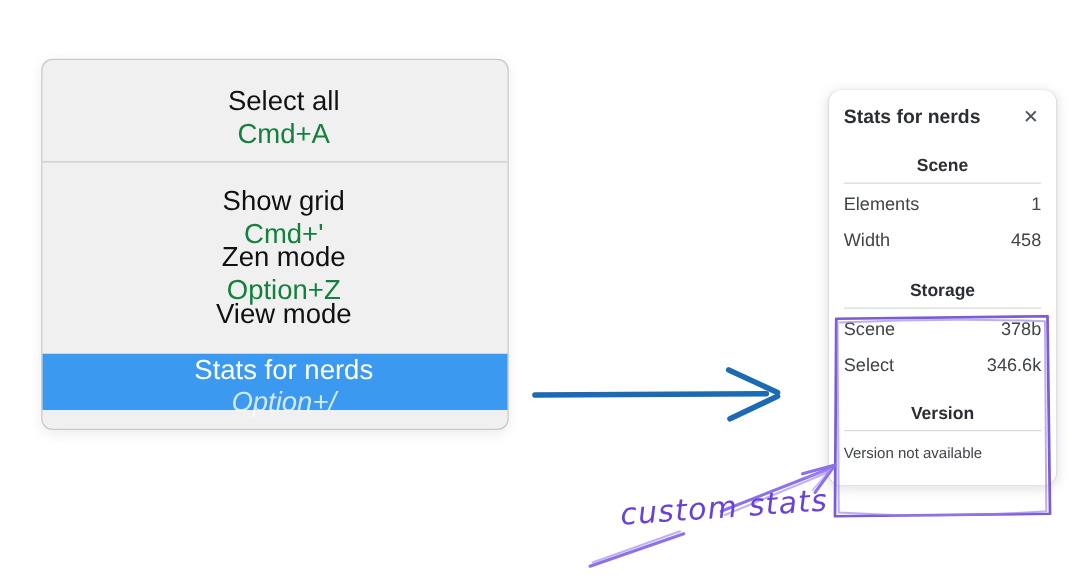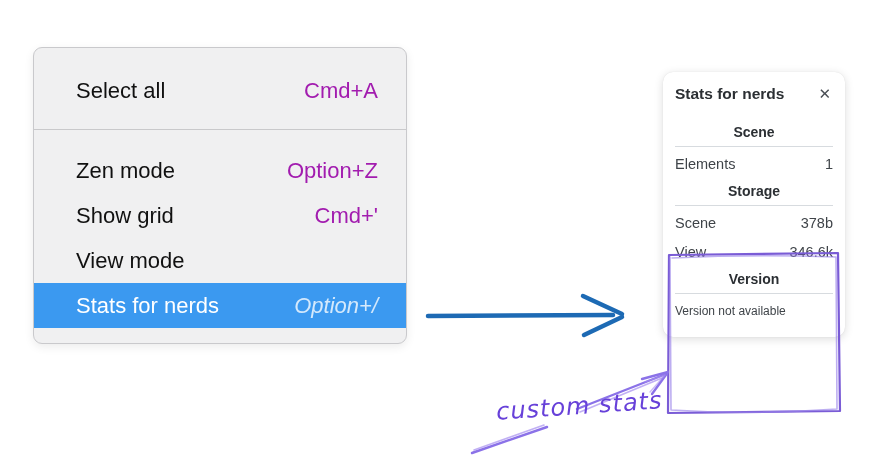--- a/index.html
+++ b/index.html
@@ -8,41 +8,41 @@
 
   
   .context-menu {
     position:absolute; left:33px; top:47px; width:374px;
     background:#f0f0f1; border:1px solid #c9c9cc; border-radius:9px;
     padding:20px 0 15px 0; list-style:none;
     box-shadow:0 3px 10px rgba(0,0,0,0.08);
   }
   .menu-item {
     height:45px; display:flex; align-items:center; justify-content:space-between;
-    padding:0 28px 0 42px; font-size:22px; color:#111; cursor:default;
+    padding:0 28px 0 42px; font-size:22px; color:#111; cursor:default;flex-direction:column;
   }
-  .menu-item .mi-shortcut { color:#a21caf; }
+  .menu-item .mi-shortcut { color:#15803d; }
   .menu-item.selected { background:#3b99f0; color:#fff; }
   .menu-item.selected .mi-shortcut { color:rgba(255,255,255,0.78);font-style:italic; }
   .menu-divider { height:1px; background:#c9c9cb; margin:16px 0 18px 0; }
 
   
   .stats-panel {
     position:absolute; left:663px; top:72px; width:182px;
     background:#fff; border-radius:10px; padding:12px 12px 11px 12px;
     box-shadow:0 2px 10px rgba(0,0,0,0.14), 0 0 1px rgba(0,0,0,0.12);
     color:#3f4449;
   }
   .panel-header { display:flex; align-items:center; justify-content:space-between; }
   .panel-title { font-size:15.5px; font-weight:bold; color:#2b2f33; }
   .panel-close { font-size:15px; color:#4a4f55; cursor:pointer; line-height:1; padding:2px; }
   .section-h { text-align:center; font-size:14px; font-weight:bold; color:#2b2f33; }
   .section-h.s1 { margin-top:21px; }
-  .section-h.s2 { margin-top:4px; }
-  .section-h.s3 { margin-top:4px; }
+  .section-h.s2 { margin-top:16px; }
+  .section-h.s3 { margin-top:14px; }
   .panel-hr { border:none; border-top:1px solid #d7dbdf; margin:6px 0 3px 0; }
   .stat-row { display:flex; justify-content:space-between; line-height:29px; font-size:14.5px; }
   .stat-note { line-height:29px; font-size:12px; }
 
   
   .overlay { position:absolute; left:0; top:0; width:873px; height:461px; pointer-events:none; }
   .annotation-label {
     position:absolute; left:496px; top:392px;
     font-family:cursive, "DejaVu Sans", sans-serif;
     font-style:italic; font-size:24px; letter-spacing:1px;
@@ -54,26 +54,26 @@
 
 <div class="canvas">
 
   <ul class="context-menu">
     <li class="menu-item">
       <span class="mi-label">Select all</span>
       <span class="mi-shortcut">Cmd+A</span>
     </li>
     <li class="menu-divider"></li>
     <li class="menu-item">
+      <span class="mi-label">Show grid</span>
+      <span class="mi-shortcut">Cmd+'</span>
+    </li>
+    <li class="menu-item">
       <span class="mi-label">Zen mode</span>
       <span class="mi-shortcut">Option+Z</span>
-    </li>
-    <li class="menu-item">
-      <span class="mi-label">Show grid</span>
-      <span class="mi-shortcut">Cmd+'</span>
     </li>
     <li class="menu-item">
       <span class="mi-label">View mode</span>
     </li>
     <li class="menu-item selected">
       <span class="mi-label">Stats for nerds</span>
       <span class="mi-shortcut">Option+/</span>
     </li>
   </ul>
 
@@ -82,29 +82,33 @@
       <span class="panel-title">Stats for nerds</span>
       <span class="panel-close">✕</span>
     </div>
 
     <div class="section-h s1">Scene</div>
     <hr class="panel-hr">
     <div class="stat-row">
       <span>Elements</span>
       <span>1</span>
     </div>
+    <div class="stat-row">
+      <span>Width</span>
+      <span>458</span>
+    </div>
 
     <div class="section-h s2">Storage</div>
     <hr class="panel-hr">
     <div class="stat-row">
       <span>Scene</span>
       <span>378b</span>
     </div>
     <div class="stat-row">
-      <span>View</span>
+      <span>Select</span>
       <span>346.6k</span>
     </div>
 
     <div class="section-h s3">Version</div>
     <hr class="panel-hr">
     <div class="stat-note">Version not available</div>
   </div>
 
   <svg class="overlay" viewBox="0 0 873 461" xmlns="http://www.w3.org/2000/svg">
 

